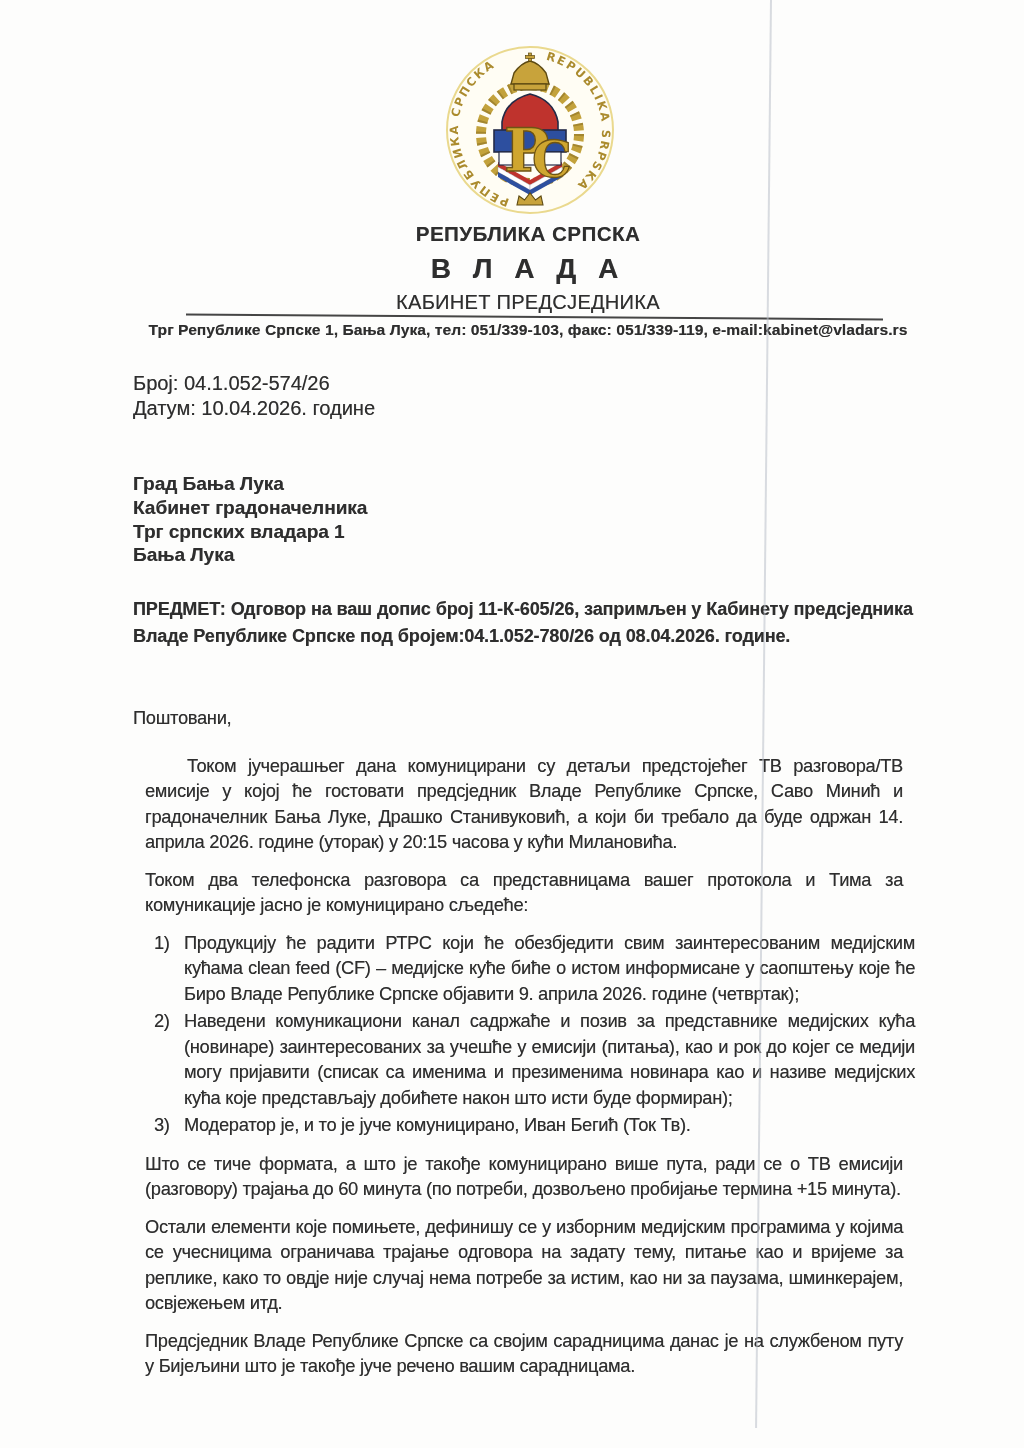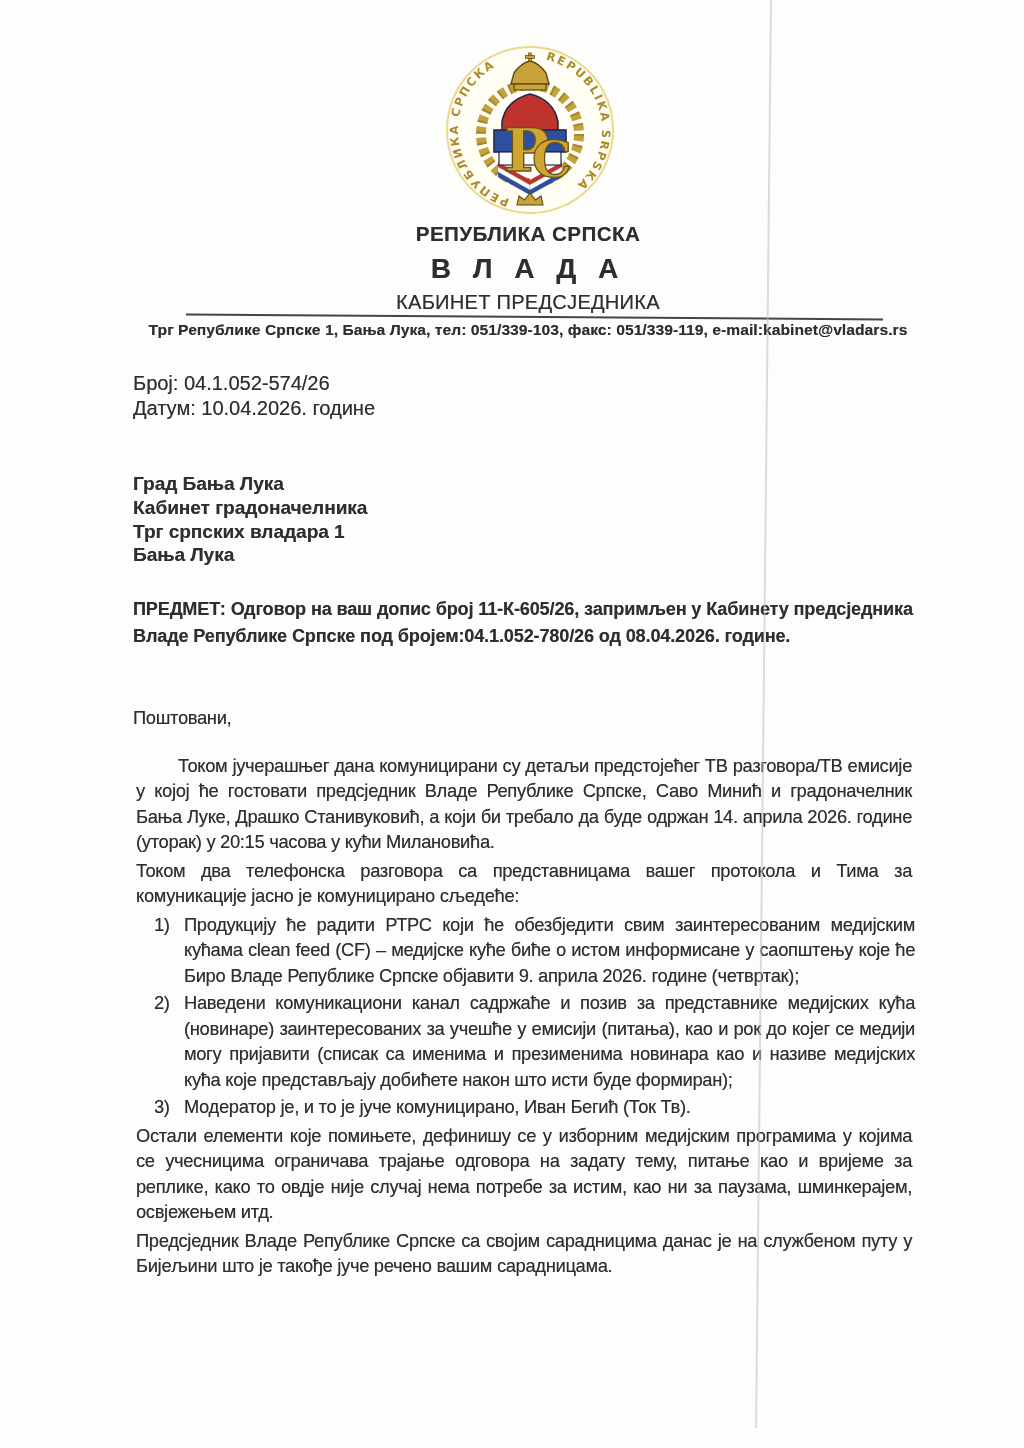--- a/index.html
+++ b/index.html
@@ -45,21 +45,21 @@
   .recipient{ position:absolute; left:133px; top:472px; font-size:19px; font-weight:bold; line-height:23.8px; }
 
   
   .subject{ position:absolute; left:133px; top:596px; width:800px;
     font-size:18px; font-weight:bold; line-height:26.5px; letter-spacing:-0.1px; }
 
   
   .letter-body{ position:absolute; left:133px; top:706px; width:782px;
     font-size:18.2px; line-height:25.5px; letter-spacing:-0.25px;
     text-align:justify; text-justify:inter-word; }
-  .letter-body p{ margin:3px; }
+  .letter-body p{ margin:12px; }
   .salutation{ margin:0 0 22px 0 !important; text-align:left; }
   .p-indent{ text-indent:42px; }
   .olist{ margin:0; }
   .li{ display:flex; margin-bottom:2px; }
   .li .num{ flex:0 0 30px; padding-left:21px; box-sizing:content-box; text-align:left; }
   .li .txt{ flex:1; text-align:justify; }
   .p-after-list{ margin-top:13px !important; }
 </style>
 </head>
 <body>
@@ -150,15 +150,16 @@
     <div class="li">
       <span class="num">2)</span>
       <span class="txt">Наведени комуникациони канал садржаће и позив за представнике медијских кућа (новинаре) заинтересованих за учешће у емисији (питања), као и рок до којег се медији могу пријавити (списак са именима и презименима новинара као и називе медијских кућа које представљају добићете након што исти буде формиран);</span>
     </div>
     <div class="li">
       <span class="num">3)</span>
       <span class="txt">Модератор је, и то је јуче комуницирано, Иван Бегић (Ток Тв).</span>
     </div>
   </div>
 
+  <p class="p-after-list">Што се тиче формата, а што је такође комуницирано више пута, ради се о ТВ емисији (разговору) трајања до 60 минута (по потреби, дозвољено пробијање термина +15 минута).</p>
   <p>Остали елементи које помињете, дефинишу се у изборним медијским програмима у којима се учесницима ограничава трајање одговора на задату тему, питање као и вријеме за реплике, како то овдје није случај нема потребе за истим, као ни за паузама, шминкерајем, освјежењем итд.</p>
   <p>Предсједник Владе Републике Српске са својим сарадницима данас је на службеном путу у Бијељини што је такође јуче речено вашим сарадницама.</p>
 </div>
 
 </body></html>

